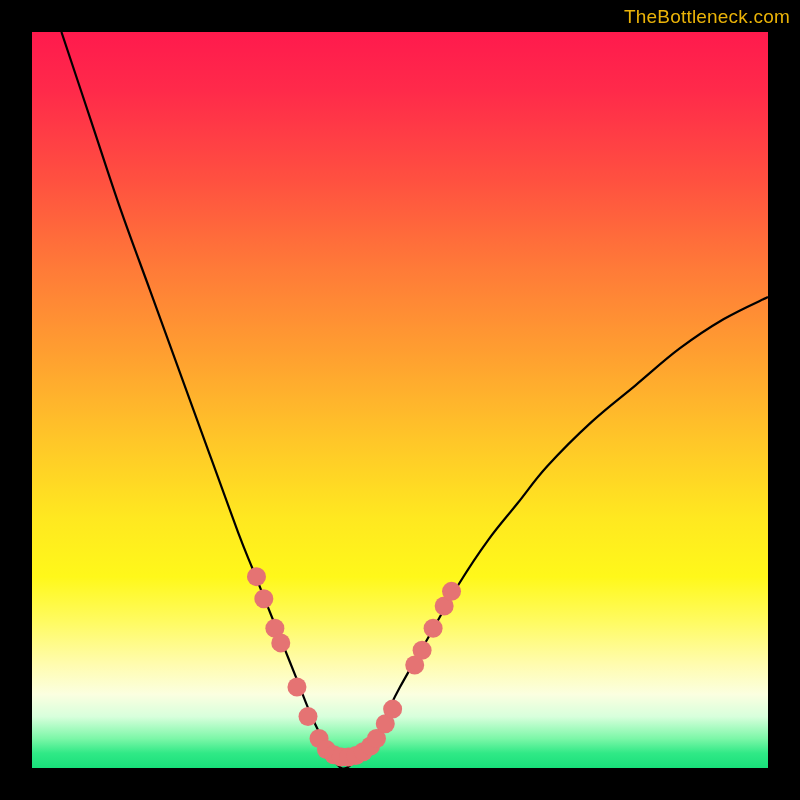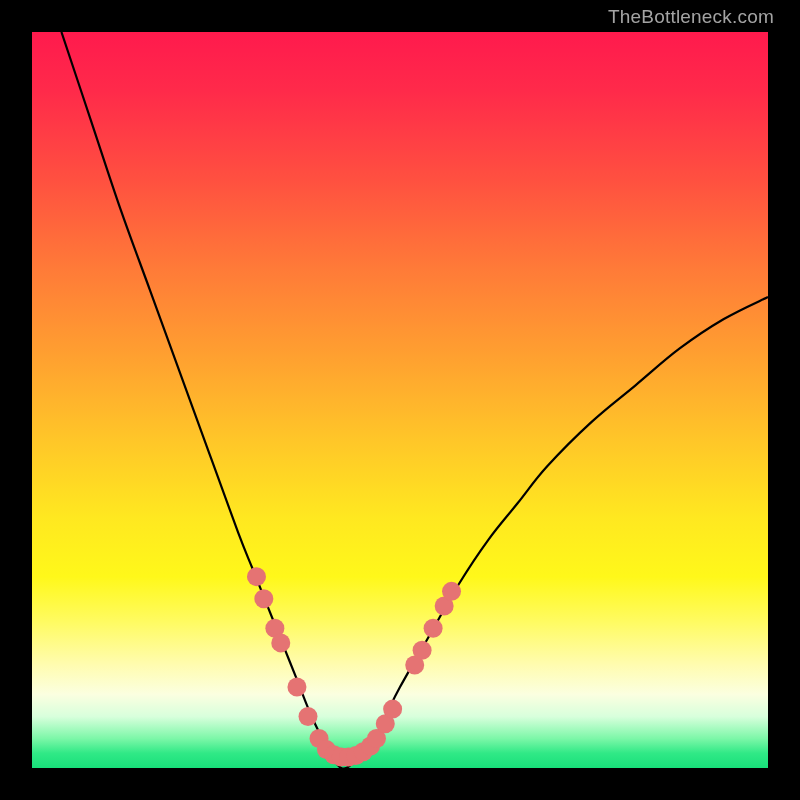--- a/index.html
+++ b/index.html
@@ -46,22 +46,22 @@
       #18e07a 100%
     );
   }
   .svg-layer {
     position: absolute;
     inset: 0;
   }
   .watermark {
     position: absolute;
     top: 6px;
-    right: 26px;
-    color: #a3a3a3;
+    right: 10px;
+    color: #eab308;
     font-size: 19px;
     font-weight: 500;
     letter-spacing: 0.2px;
     user-select: none;
   }
 </style>
 </head>
 <body>
 
 <div class="frame">

